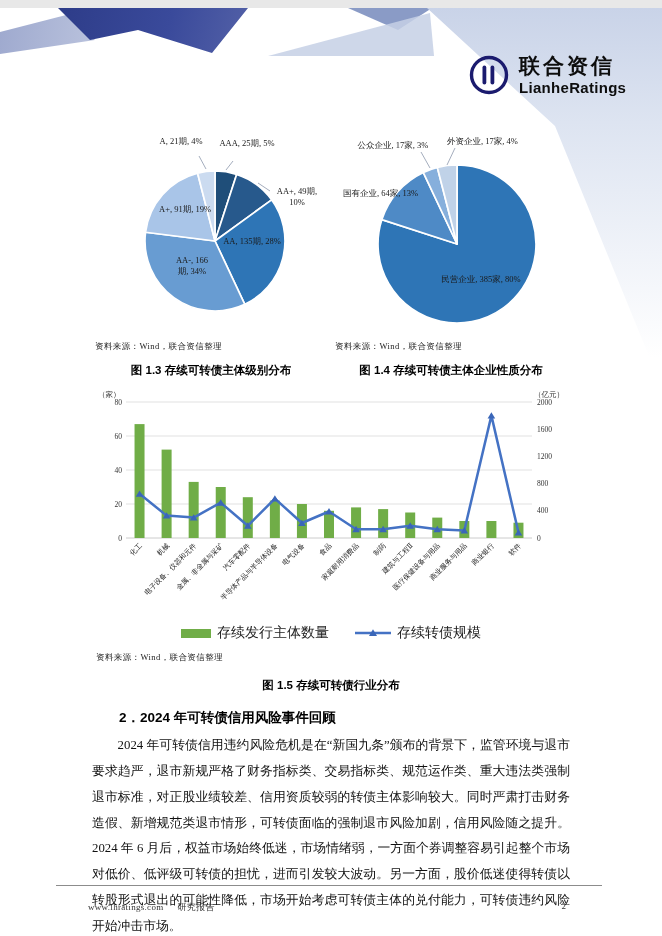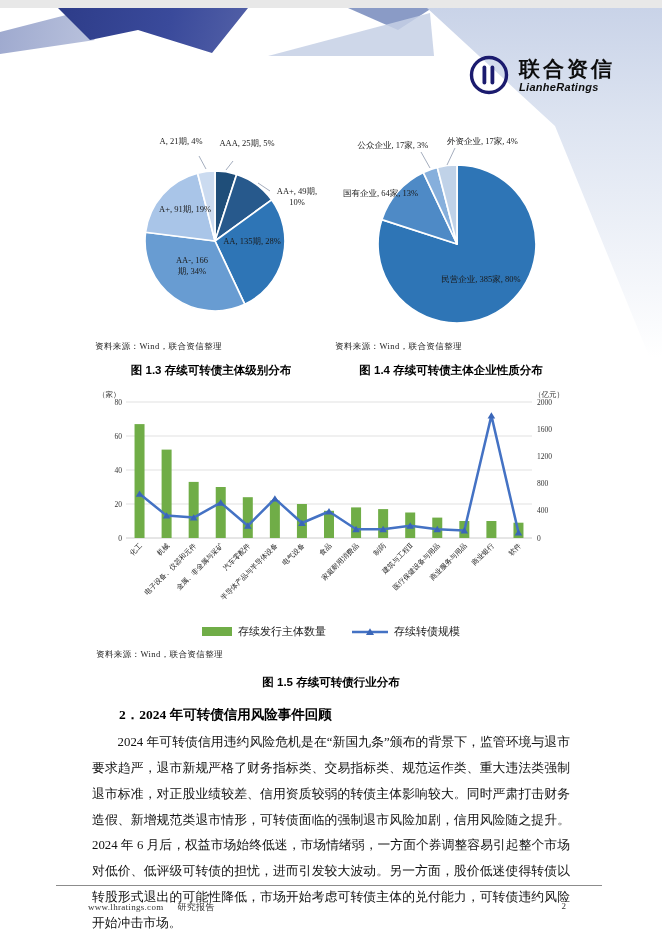--- a/index.html
+++ b/index.html
@@ -17,46 +17,46 @@
   .deco-tri2{left:262px;top:0;width:176px;height:50px;background:#c6d0e5;
     clip-path:polygon(6px 48px,168px 5px,172px 48px);opacity:.85;}
   .deco-wedge{right:0;top:0;width:235px;height:380px;
     background:linear-gradient(to bottom,#c9d3e8 0%,#dde4f1 30%,rgba(255,255,255,0) 92%);
     clip-path:polygon(0 0,235px 0,235px 380px,128px 118px);}
   
   .logo{position:absolute;left:468px;top:46px;display:flex;align-items:center;gap:9px;}
   .logo-mark svg{display:block;}
   .brand-cn{font-family:"Liberation Sans","DejaVu Sans",sans-serif;font-weight:bold;font-size:21px;
     letter-spacing:3px;color:#0d0d0d;line-height:1.1;}
-  .brand-en{font-family:"Liberation Sans","DejaVu Sans",sans-serif;font-weight:bold;font-size:11px;
-    color:#0d0d0d;letter-spacing:.3px;margin-top:1px;font-style:italic;}
+  .brand-en{font-family:"Liberation Sans","DejaVu Sans",sans-serif;font-weight:bold;font-size:15px;
+    color:#0d0d0d;letter-spacing:.3px;margin-top:1px;}
   
   .figures-row{position:relative;display:flex;justify-content:center;gap:8px;padding-top:128px;}
   .fig{margin:0;width:232px;}
   .pie-box{position:relative;width:232px;height:192px;}
   .pie-box svg{position:absolute;left:0;top:0;}
   .pie-label{position:absolute;font-size:8.5px;line-height:1.3;color:#1a1a1a;}
   .source{font-size:8.5px;color:#222;margin-top:13px;letter-spacing:.4px;}
   .caption{font-family:"Liberation Sans","DejaVu Sans",sans-serif;font-weight:bold;font-size:11.5px;
     color:#000;text-align:center;margin-top:10px;}
   
   .combo-section{position:relative;margin:10px 0 0 96px;width:470px;}
   .combo-box{position:relative;width:470px;height:150px;}
   .combo-box svg{position:absolute;left:0;top:0;overflow:visible;}
   .legend{display:flex;justify-content:center;gap:26px;align-items:center;margin-top:86px;
-    font-size:11px;color:#222;}
+    font-size:14px;color:#222;}
   .legend-item{display:flex;align-items:center;gap:6px;}
   .swatch-bar{display:inline-block;width:30px;height:9px;background:#70AD47;}
   .swatch-line{display:inline-flex;}
   .combo-section .source{margin-top:10px;}
   .combo-section .caption{margin-top:14px;width:470px;}
   
   .body-text{margin:16px 92px 0 92px;}
   .body-text h2{font-size:13.5px;font-weight:bold;margin:0 0 6px 0;text-indent:2em;
-    font-family:Liberation Serif, serif;color:#000;}
+    font-family:Liberation Sans, sans-serif;color:#000;}
   .body-text p{font-size:12.8px;line-height:2.02;text-align:justify;text-indent:2em;margin:0;color:#111;}
   
   .footer{position:absolute;left:56px;right:60px;top:877px;border-top:1px solid #8c8c8c;
     padding-top:15px;display:flex;justify-content:space-between;font-size:9px;color:#333;}
   .footer-left{margin-left:32px;letter-spacing:.3px;}
   .footer-label{margin-left:14px;}
   .footer-page{margin-right:36px;}
 </style>
 </head>
 <body>

